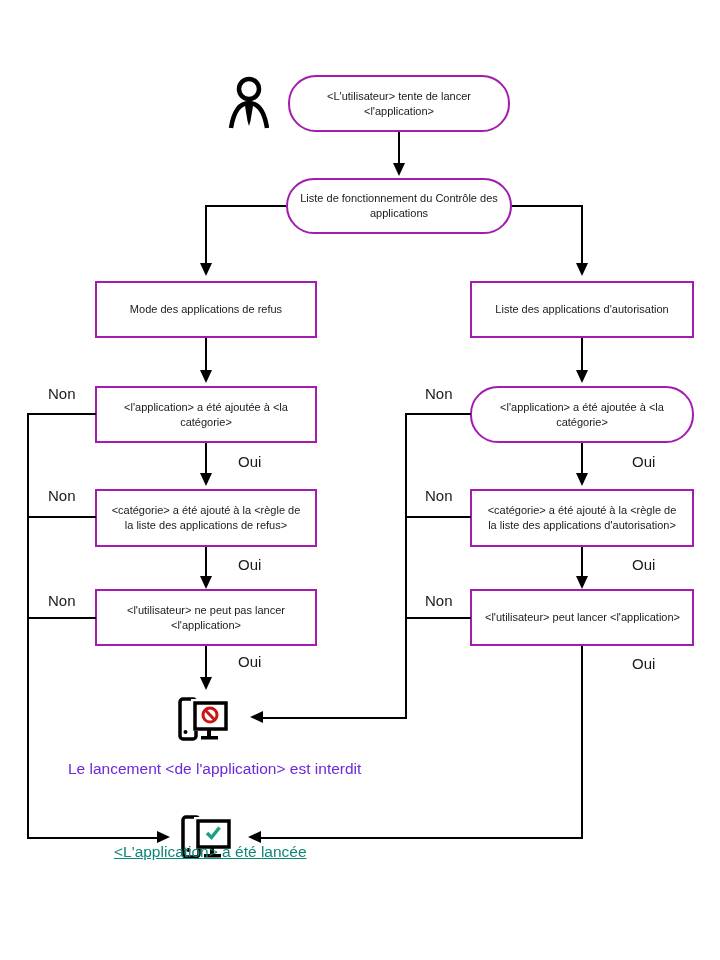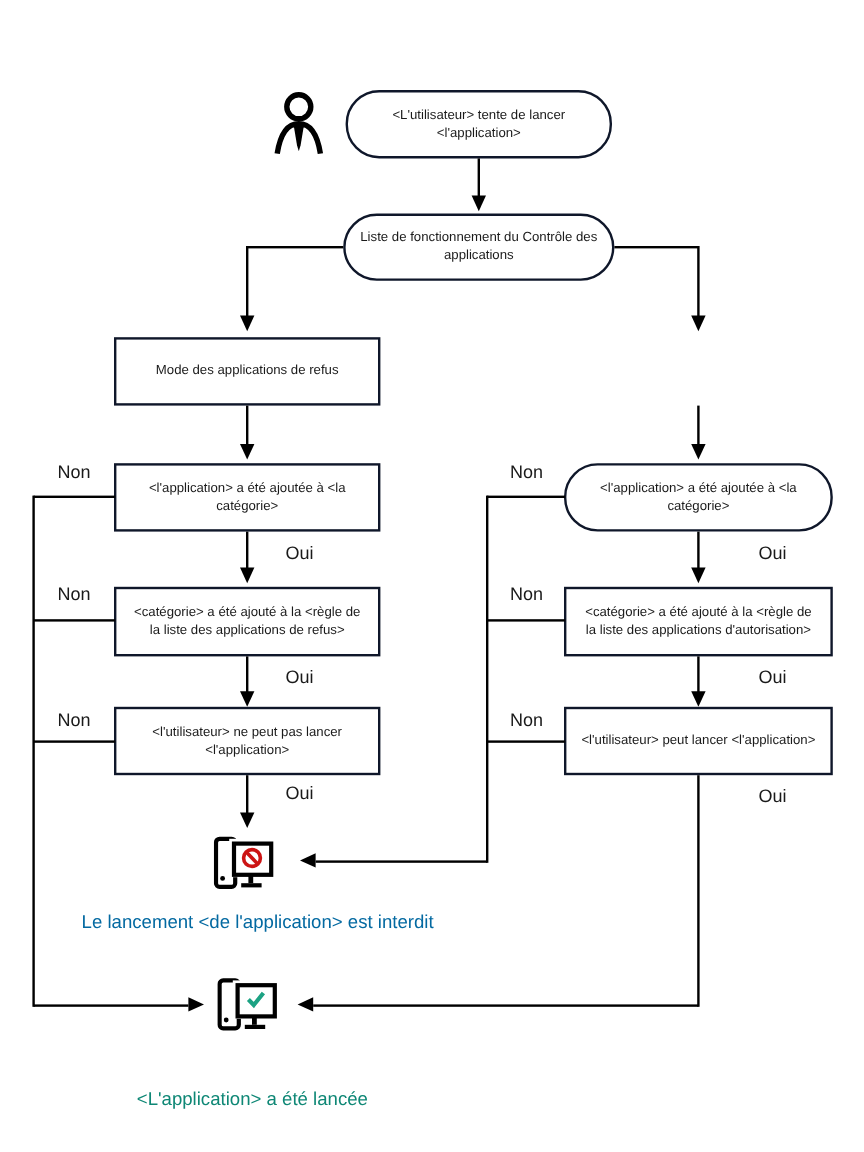--- a/index.html
+++ b/index.html
@@ -1,21 +1,21 @@
 <!DOCTYPE html>
 <html><head>
 <meta charset="utf-8">
 <style>
   html,body{margin:0;padding:0;background:#fff;}
   #canvas{
     position:relative;width:720px;height:960px;background:#ffffff;overflow:hidden;
     font-family:"Liberation Sans", sans-serif;color:#1a1a1a;
   }
   .node{
-    position:absolute;box-sizing:border-box;border:2px solid #0f172a;background:#fff;
+    position:absolute;box-sizing:border-box;border:2px solid #a21caf;background:#fff;
     display:flex;align-items:center;justify-content:center;text-align:center;
     font-size:11px;line-height:1.35;padding:4px 12px;
   }
   .stadium{border-radius:28px;}
   .hline{position:absolute;height:2px;background:#000;}
   .vline{position:absolute;width:2px;background:#000;}
   .arr-down{position:absolute;width:0;height:0;
     border-left:6px solid transparent;border-right:6px solid transparent;border-top:13px solid #000;}
   .arr-left{position:absolute;width:0;height:0;
     border-top:6px solid transparent;border-bottom:6px solid transparent;border-right:13px solid #000;}
@@ -74,36 +74,39 @@
   </div>
   <div class="vline" style="left:205px;top:547px;height:31px;"></div>
   <div class="arr-down" style="left:200px;top:576px;"></div>
 
   <div class="node" style="left:95px;top:589px;width:222px;height:57px;">
     <span>&lt;l'utilisateur&gt; ne peut pas lancer &lt;l'application&gt;</span>
   </div>
   <div class="vline" style="left:205px;top:646px;height:33px;"></div>
   <div class="arr-down" style="left:200px;top:677px;"></div>
 
+  <div class="node" style="left:470px;top:281px;width:224px;height:57px;">
+    <span>Liste des applications d'autorisation</span>
+  </div>
   <div class="vline" style="left:581px;top:338px;height:34px;"></div>
   <div class="arr-down" style="left:576px;top:370px;"></div>
 
   <div class="node stadium" style="left:470px;top:386px;width:224px;height:57px;">
     <span>&lt;l'application&gt; a été ajoutée à &lt;la catégorie&gt;</span>
   </div>
   <div class="vline" style="left:581px;top:443px;height:32px;"></div>
   <div class="arr-down" style="left:576px;top:473px;"></div>
 
   <div class="node" style="left:470px;top:489px;width:224px;height:58px;">
     <span>&lt;catégorie&gt; a été ajouté à la &lt;règle de la liste des applications d'autorisation&gt;</span>
   </div>
   <div class="vline" style="left:581px;top:547px;height:31px;"></div>
   <div class="arr-down" style="left:576px;top:576px;"></div>
 
-  <div class="node" style="left:470px;top:589px;width:224px;height:57px;">
+  <div class="node" style="left:470px;top:589px;width:224px;height:57px;justify-content:flex-end;">
     <span>&lt;l'utilisateur&gt; peut lancer &lt;l'application&gt;</span>
   </div>
 
   <div class="lbl" style="left:48px;top:385px;">Non</div>
   <div class="lbl" style="left:48px;top:487px;">Non</div>
   <div class="lbl" style="left:48px;top:592px;">Non</div>
   <div class="lbl" style="left:238px;top:453px;">Oui</div>
   <div class="lbl" style="left:238px;top:556px;">Oui</div>
   <div class="lbl" style="left:238px;top:653px;">Oui</div>
 
@@ -140,29 +143,29 @@
       <rect x="17" y="9" width="31" height="26" fill="#fff" stroke="#000" stroke-width="3.5"></rect>
       <rect x="29" y="36" width="4" height="6" fill="#000"></rect>
       <rect x="23" y="42" width="17" height="3.5" fill="#000"></rect>
       <g>
         <circle cx="32" cy="21" r="7" fill="none" stroke="#cc1414" stroke-width="3"></circle>
         <line x1="27.2" y1="16" x2="36.8" y2="26" stroke="#cc1414" stroke-width="3"></line>
       </g>
     </svg>
   </div>
 
-  <div class="outcome" style="left: 68px; top: 760px; color: #0369a1;">Le lancement &lt;de l'application&gt; est interdit</div>
+  <div class="outcome" style="left: 68px; top: 760px; color: #6d28d9;">Le lancement &lt;de l'application&gt; est interdit</div>
 
   <div class="icon" style="left:181px;top:812px;">
     <svg width="52" height="52" viewBox="0 0 52 52">
       <rect x="2" y="5" width="16" height="40" rx="3" fill="#fff" stroke="#000" stroke-width="3.5"></rect>
       <circle cx="7.5" cy="38" r="2" fill="#000"></circle>
       <rect x="13" y="5" width="38" height="32" fill="#fff"></rect>
       <rect x="17" y="9" width="31" height="26" fill="#fff" stroke="#000" stroke-width="3.5"></rect>
       <rect x="29" y="36" width="4" height="6" fill="#000"></rect>
       <rect x="23" y="42" width="17" height="3.5" fill="#000"></rect>
       <path d="M26 21 L30.5 25.5 L38.5 15.5" fill="none" stroke="#1ca283" stroke-width="3.5"></path>
     </svg>
   </div>
 
-  <div class="outcome" style="left: 114px; top: 908px; color: rgb(14, 135, 117);">&lt;L'application&gt; a été lancée</div>
+  <div class="outcome" style="left: 114px; top: 843px; color: rgb(14, 135, 117); text-decoration: underline;">&lt;L'application&gt; a été lancée</div>
 
 </div>
 
 </body></html>

